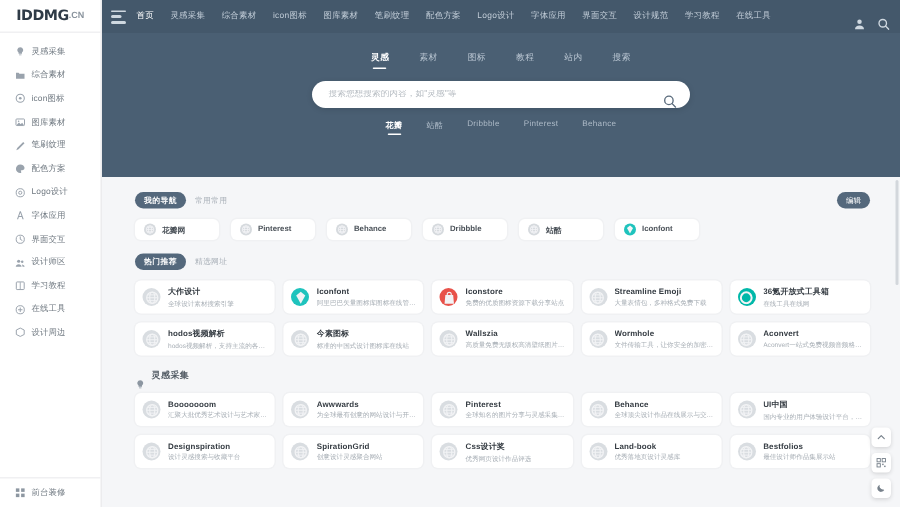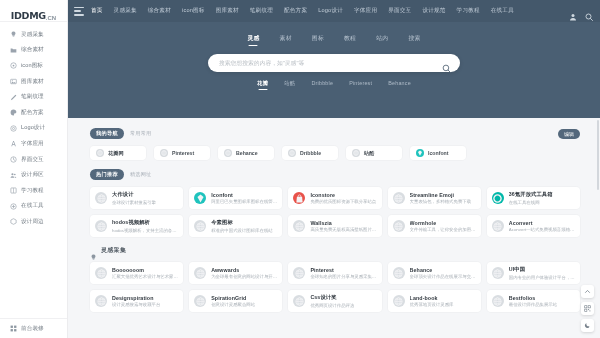--- a/index.html
+++ b/index.html
@@ -16,21 +16,21 @@
     width: 68px; height: 338px;
     background: #ffffff;
     border-right: 1px solid #ececee;
     display: flex; flex-direction: column;
     flex: 0 0 68px;
     position: relative;
     z-index: 5;
   }
   .logo-wrap {
     height: 22px;
-    display: flex; align-items: flex-end; justify-content: center;
+    display: flex; align-items: center; justify-content: center;
     border-bottom: 1px solid #f0f0f2;
   }
   .logo-text {
     font-size: 9.5px; font-weight: 700; letter-spacing: -0.3px;
     color: #2f3b47;
     font-family: "DejaVu Sans", sans-serif;
   }
   .logo-suffix { font-size: 6px; font-weight: 700; color: #8a949e; }
   .side-nav { flex: 1 1 auto; padding: 5px 0 0 0; overflow: hidden; }
   .side-item {

